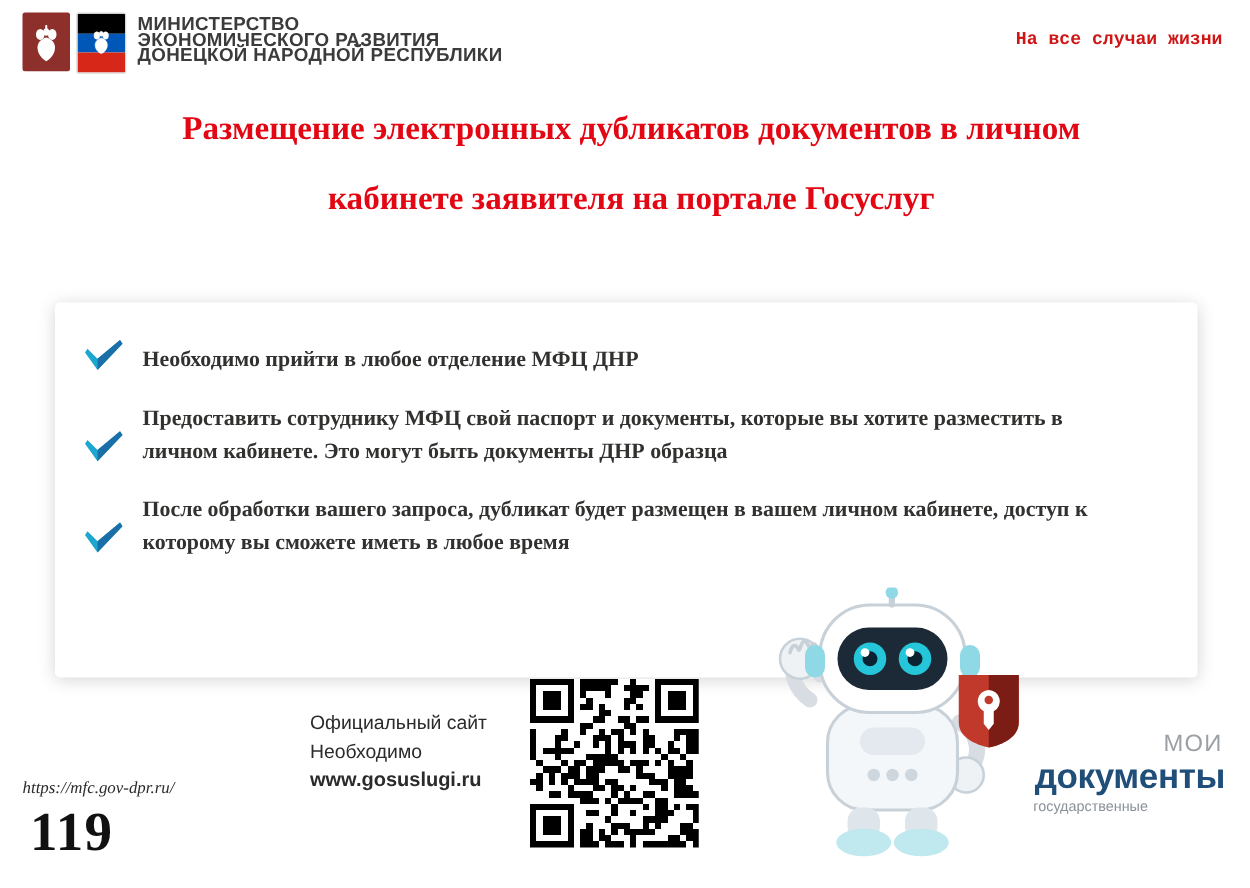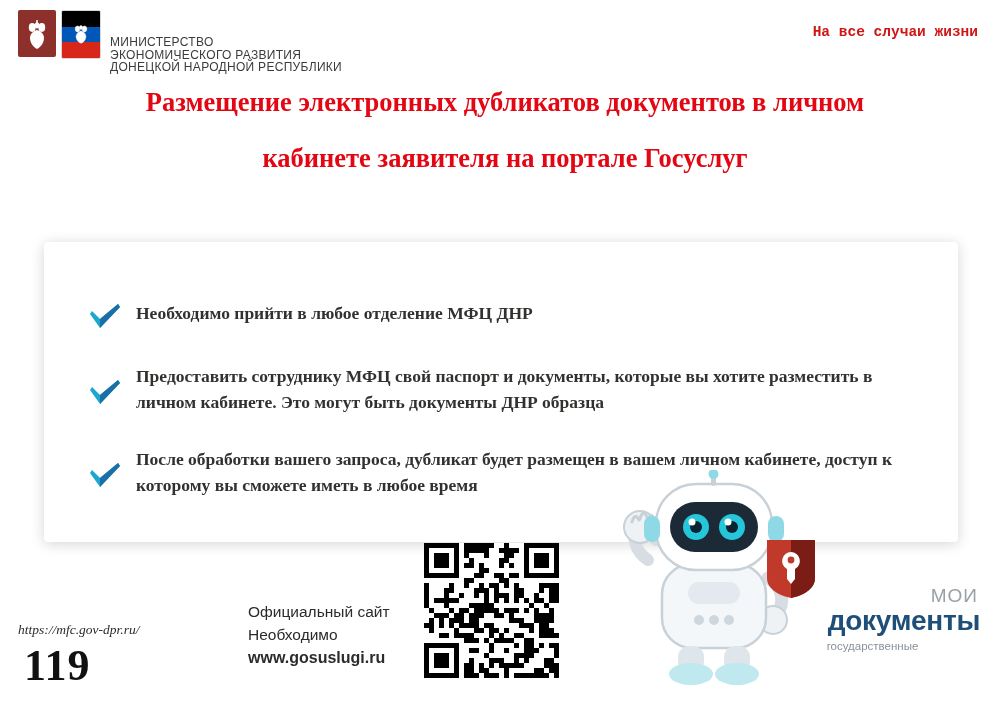--- a/index.html
+++ b/index.html
@@ -52,27 +52,26 @@
   }
   .flag-stripe { width: 100%; height: 33.33%; }
   .flag-emblem {
     position: absolute;
     top: 50%; left: 50%;
     transform: translate(-50%, -50%);
   }
   .ministry-text {
     padding-top: 4px;
     color: #3b3b3b;
-    font-size: 12px;
-    font-weight: normal;
+    font-size: 15px;
+    font-weight: bold;
     line-height: 12.5px;
     letter-spacing: 0.3px;
     text-transform: uppercase;
     font-family: "Liberation Sans", sans-serif;
-    margin-top: 22px;
   }
   .slogan {
     position: absolute;
     top: 24px;
     right: 22px;
     color: #cf1515;
     font-size: 14.5px;
     font-weight: bold;
     font-family: Liberation Mono, monospace;
   }
@@ -99,24 +98,23 @@
     width: 914px;
     height: 300px;
     background: #ffffff;
     border-radius: 4px;
     box-shadow: 0 2px 14px rgba(0,0,0,0.17);
     padding: 22px 0 0 0;
     box-sizing: border-box;
   }
   .bullet {
     display: flex;
-    align-items: center;
-    padding: 0 46px 0 44px;
+    align-items: flex-end;
+    padding: 0 46px 0 22px;
     margin-bottom: 22px;
-    margin-top: 32px;
   }
   .check-icon {
     flex: 0 0 auto;
     width: 34px;
     height: 30px;
     margin-right: 14px;
     margin-top: 6px;
   }
   .bullet-text {
     color: #31312f;
@@ -128,21 +126,20 @@
 
   
   .site-label {
     position: absolute;
     left: 248px;
     top: 567px;
     color: #2b2b2b;
     font-size: 15.5px;
     line-height: 23px;
     font-family: "Liberation Sans", sans-serif;
-    margin-top: 33px;
   }
   .site-url {
     font-weight: bold;
     font-size: 16px;
   }
 
   
   .qr {
     position: absolute;
     left: 424px;

